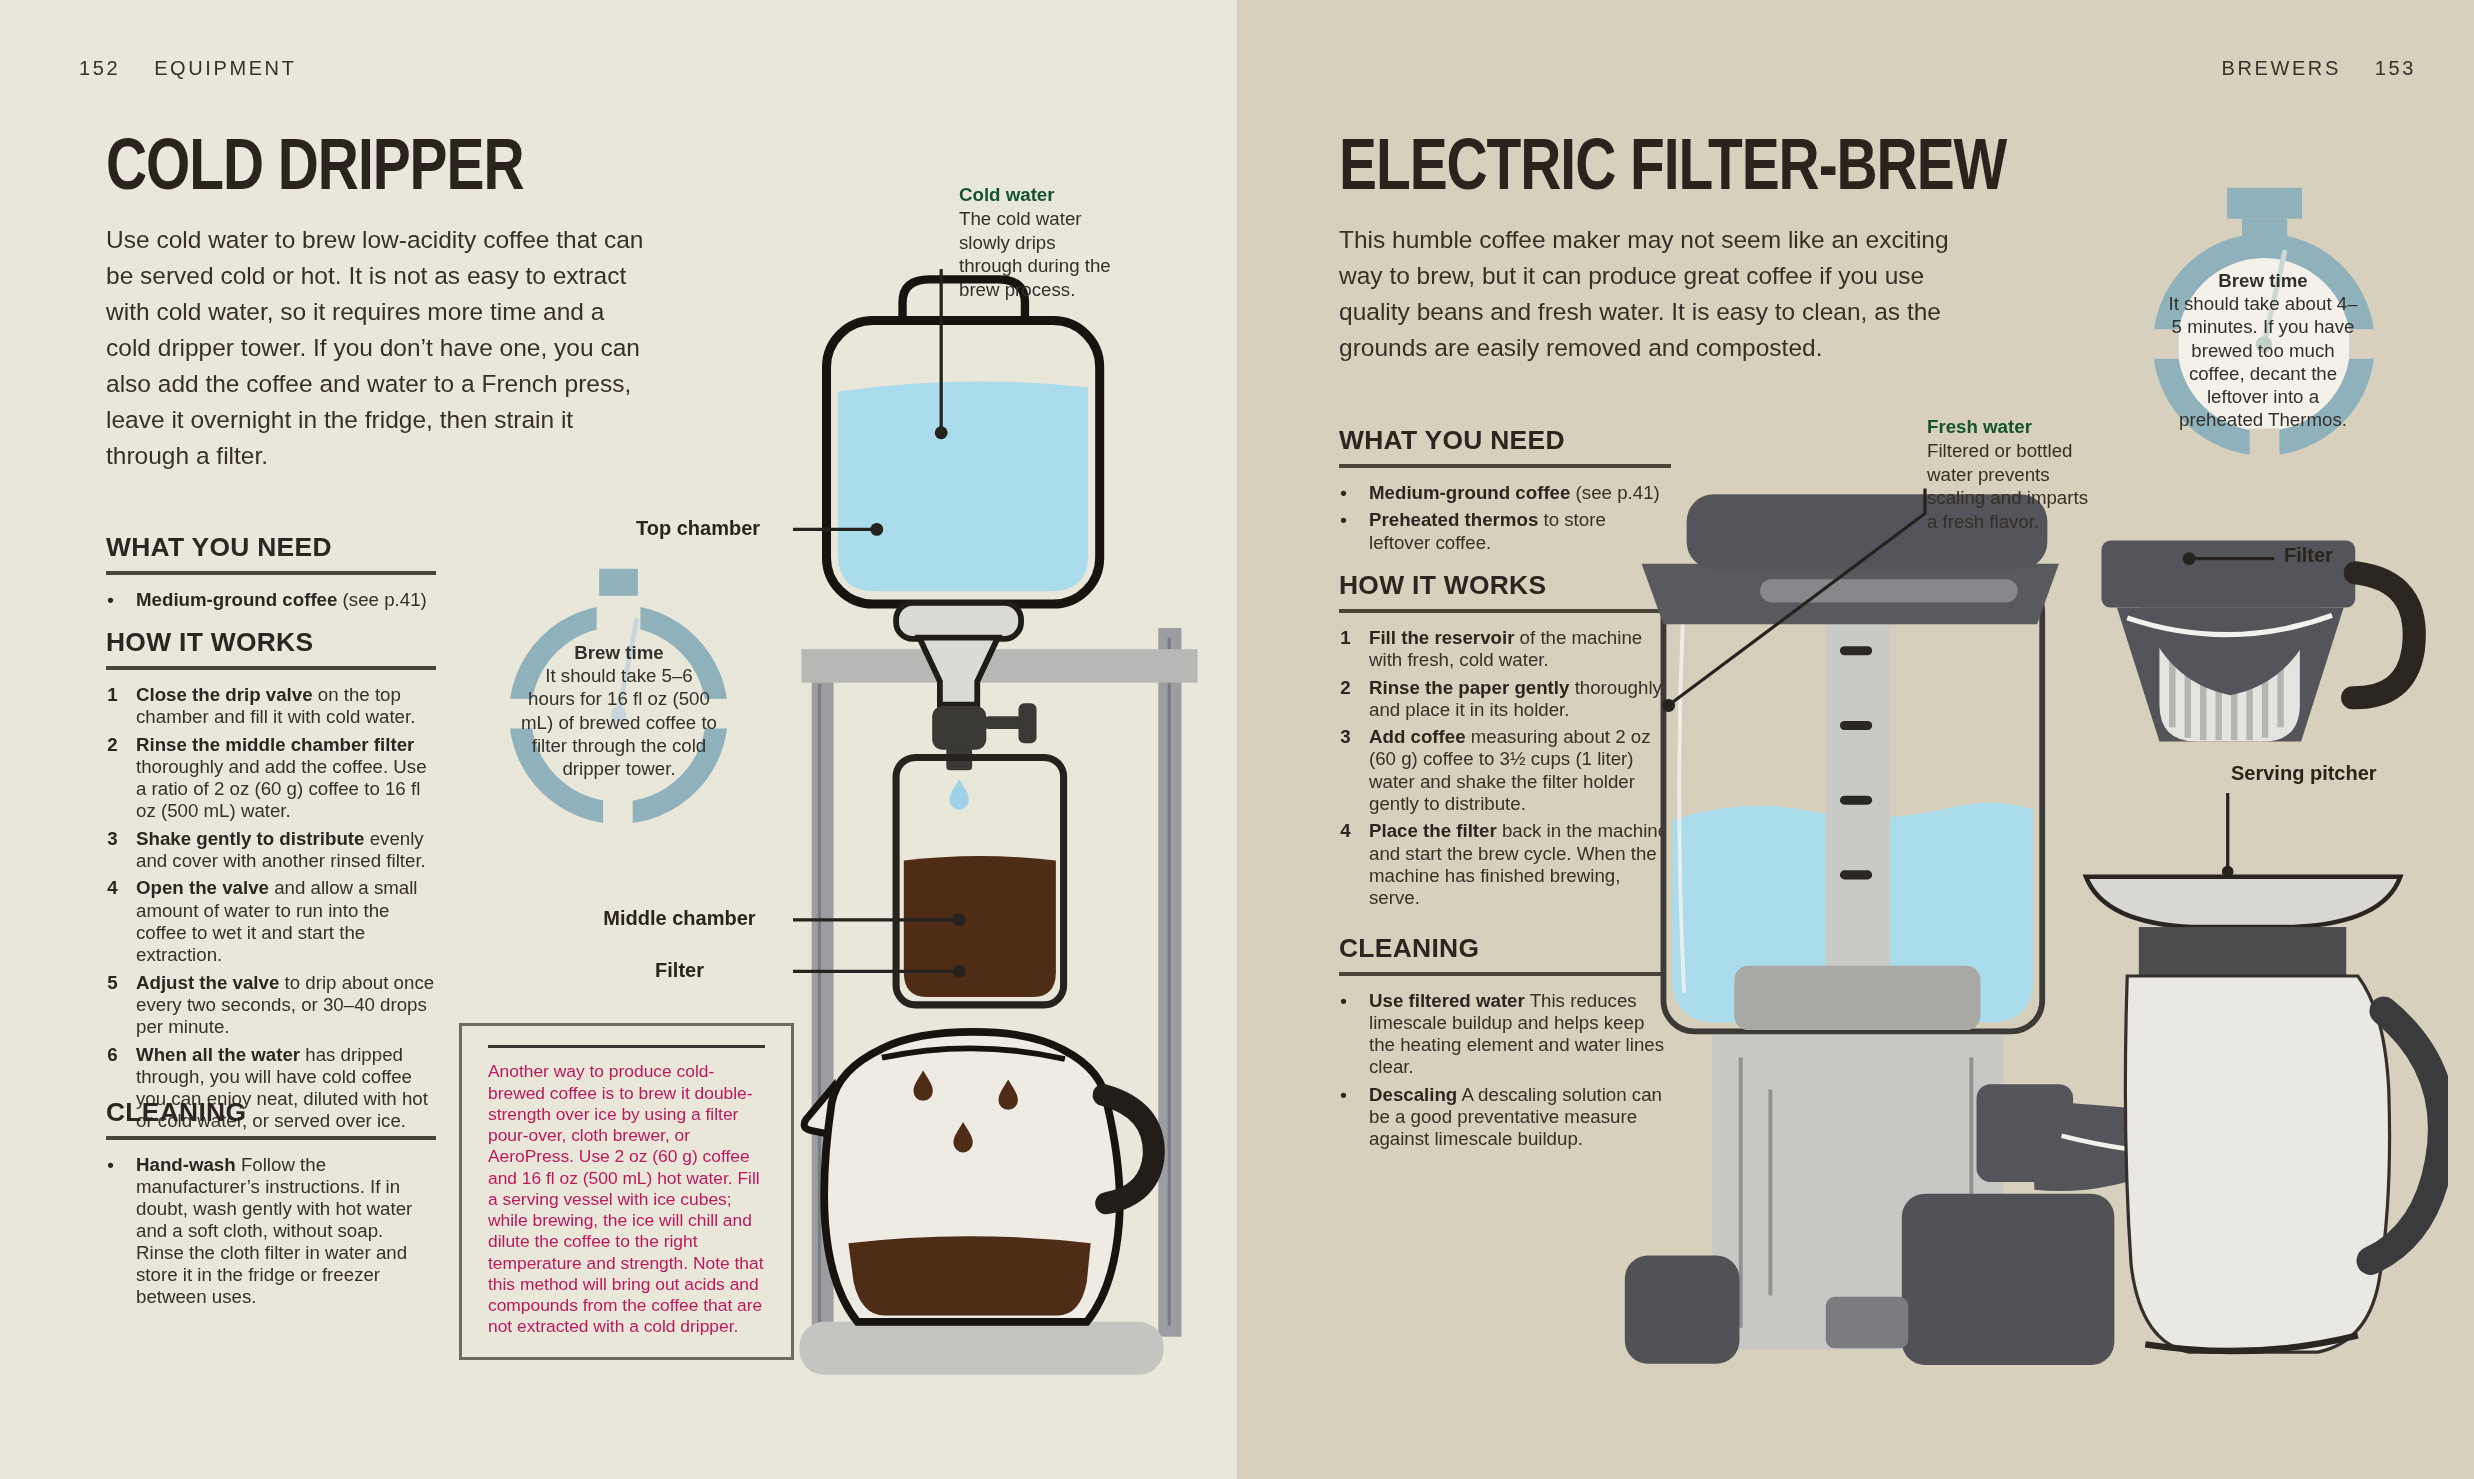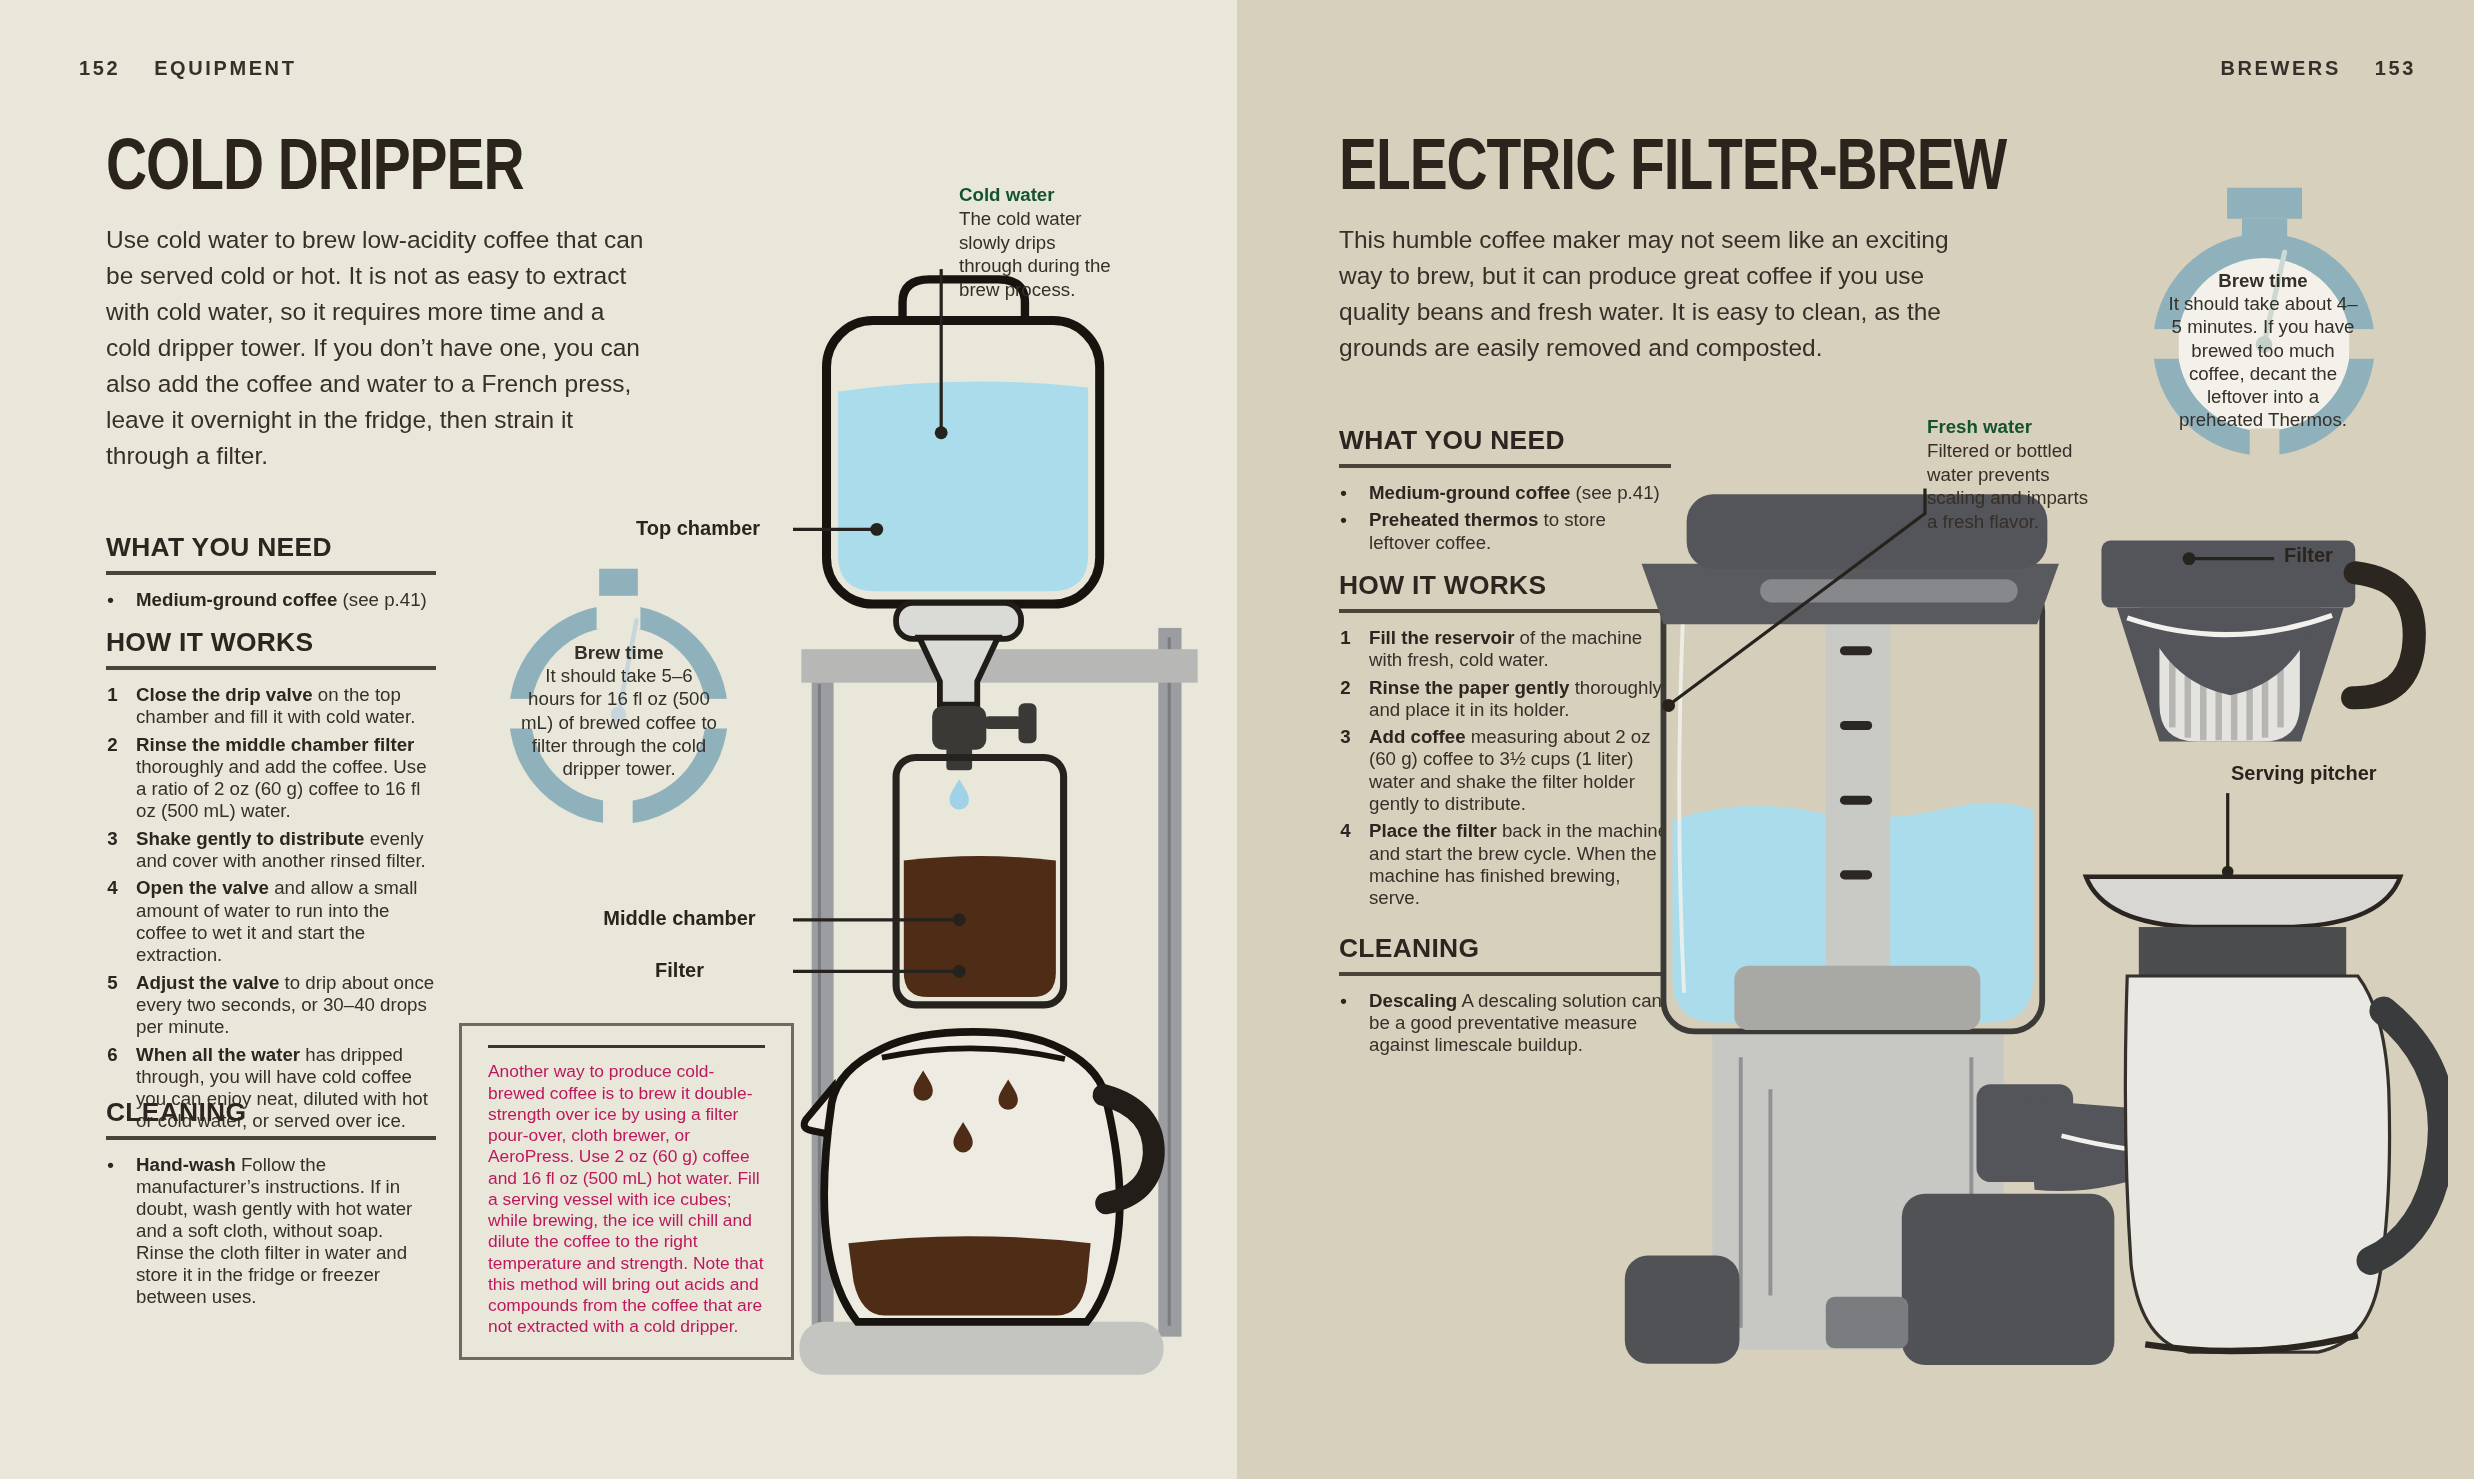--- a/index.html
+++ b/index.html
@@ -5,21 +5,21 @@
   html,body{margin:0;padding:0;}
   body{
     width:2475px;height:1480px;position:relative;overflow:hidden;
     font-family:"Liberation Sans",sans-serif;background:#e9e6da;color:#362f28;
   }
   .page{position:absolute;top:0;height:1480px;}
   #page-left{left:0;width:1237px;background:#e9e6da;}
   #page-right{left:1237px;width:1237px;background:#d6d0bd;}
   .abs{position:absolute;}
   
-  .runhead{top:57px;font-size:20px;letter-spacing:2.6px;color:#35302a;white-space:nowrap;font-weight:bold;}
+  .runhead{top:57px;font-size:20px;letter-spacing:2.6px;color:#35302a;white-space:nowrap;}
   .runhead .gap{display:inline-block;width:34px;}
   
   .big-title{
     font-size:72px;font-weight:700;color:#2b241d;letter-spacing:-1.3px;white-space:nowrap;
     transform:scaleX(0.79);transform-origin:left top;line-height:1;
   }
   .intro{font-size:24.5px;line-height:1.47;color:#372f28;}
   
   .sec h3{font-size:26.4px;font-weight:700;color:#2d2620;margin:0 0 8.4px 0;letter-spacing:0.3px;}
   .sec .rule{height:3.2px;background:#4a443a;margin:0 0 14px 0;}
@@ -182,20 +182,21 @@
     <div class="item"><span class="marker">2</span><b>Rinse the paper gently</b> <span>thoroughly and place it in its holder.</span></div>
     <div class="item"><span class="marker">3</span><b>Add coffee</b> <span>measuring about 2 oz (60 g) coffee to 3½ cups (1 liter) water and shake the filter holder gently to distribute.</span></div>
     <div class="item"><span class="marker">4</span><b>Place the filter</b> <span>back in the machine and start the brew cycle. When the machine has finished brewing, serve.</span></div>
   </div>
 </div>
 
 <div class="abs sec" style="left:1339px;top:933px;width:332px;">
   <h3>CLEANING</h3>
   <div class="rule"></div>
   <div class="items">
+    <div class="item"><span class="marker dot"></span><b>Use filtered water</b> <span>This reduces limescale buildup and helps keep the heating element and water lines clear.</span></div>
     <div class="item"><span class="marker dot"></span><b>Descaling</b> <span>A descaling solution can be a good preventative measure against limescale buildup.</span></div>
   </div>
 </div>
 
 <svg class="illo" style="left:2140px;top:180px;width:284px;height:284px;" viewBox="3320 280 440 440">
   <rect x="3455" y="292" width="116" height="48" fill="#8fb1bc"></rect>
   <rect x="3478" y="340" width="70" height="48" fill="#8fb1bc"></rect>
   <circle cx="3512" cy="535" r="150" fill="#f3f1ea"></circle>
   <circle cx="3512" cy="535" r="153" fill="none" stroke="#8fb1bc" stroke-width="38"></circle>
   <rect x="3336" y="511" width="44" height="46" fill="#d6d0bd"></rect>

